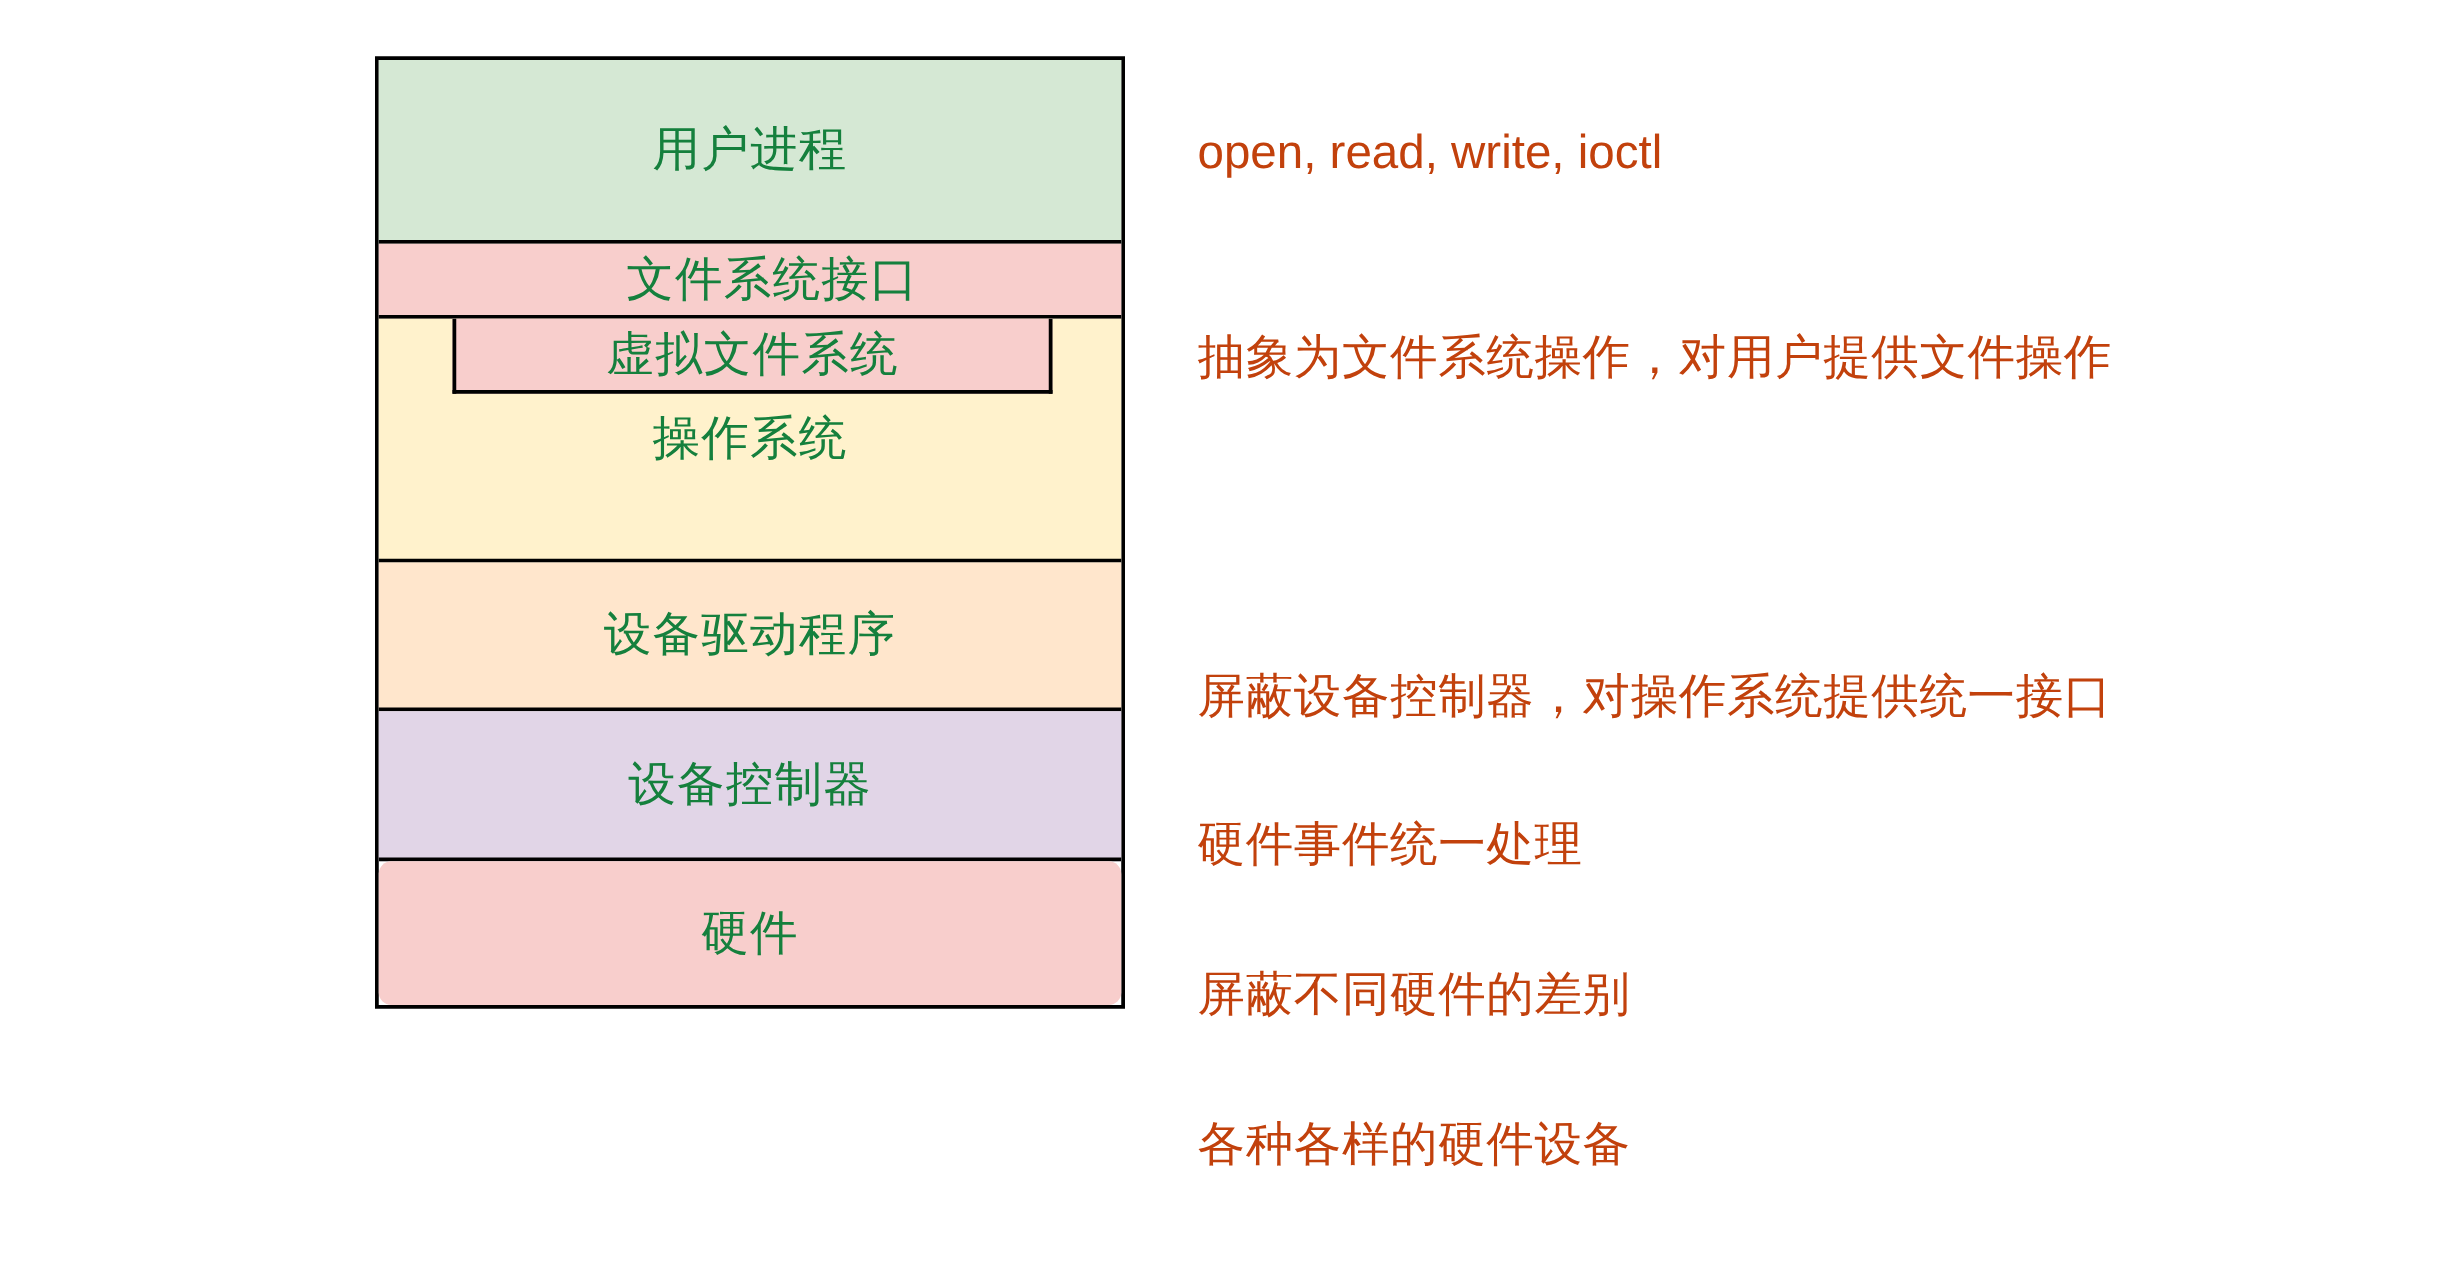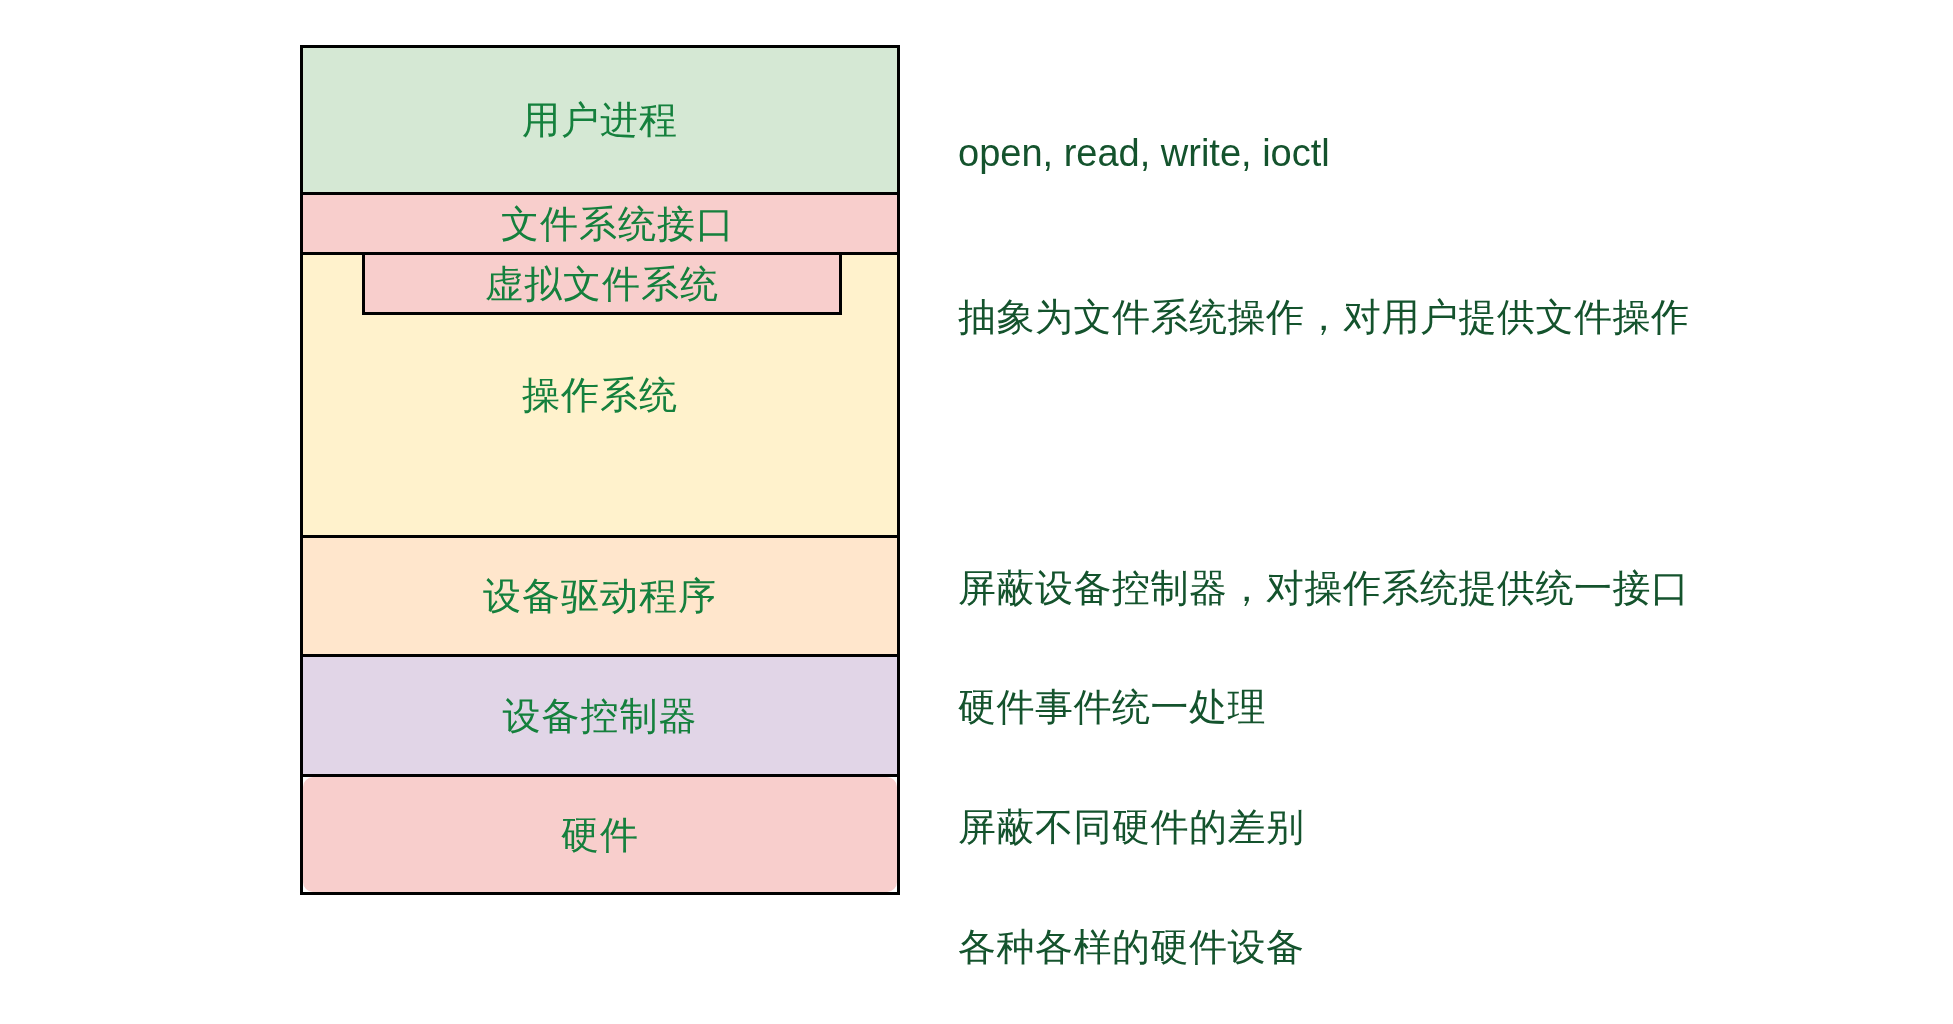--- a/index.html
+++ b/index.html
@@ -17,21 +17,21 @@
     border: 3px solid #000;
   }
   .layer {
     position: relative;
     border-bottom: 3px solid #000;
     display: flex; align-items: center; justify-content: center;
   }
   .layer:last-child { border-bottom: none; }
   .layer-0 { height: 147px; }
   .layer-1 { height: 60px; padding-left: 36px;  }
-  .layer-2 { height: 283px; }
+  .layer-2 { height: 195px; }
   .layer-3 { height: 119px; }
   .layer-4 { height: 120px; }
   .layer-5 { height: 120px; align-items: center; }
   .layer-6 { height: 115px; }
 
   .label {
     font-size: 38px; line-height: 1; color: #15803d;
     white-space: nowrap; letter-spacing: 1px;
   }
 
@@ -39,22 +39,22 @@
   .vfs {
     position: absolute; top: 0; left: 59px; width: 480px; height: 60px;
     border: 3px solid #000; border-top: none;
     display: flex; align-items: center; justify-content: center;
   }
 
   
   .annotation {
     position: absolute; left: 958px;
     transform: translateY(-50%);
-    font-size: 38px; line-height: 1.25; color: #14532d;
-    white-space: nowrap; letter-spacing: 0.5px; margin-top: 31px;
+    font-size: 38px; line-height: 1.25; color: #c2410c;
+    white-space: nowrap; letter-spacing: 0.5px;
   }
   .ann-0 { top: 123px; letter-spacing: 0; }
   .ann-1 { top: 287px; }
   .ann-2 { top: 558px; }
   .ann-3 { top: 677px; }
   .ann-4 { top: 797px; }
   .ann-5 { top: 917px; }
 </style>
 </head>
 <body>

